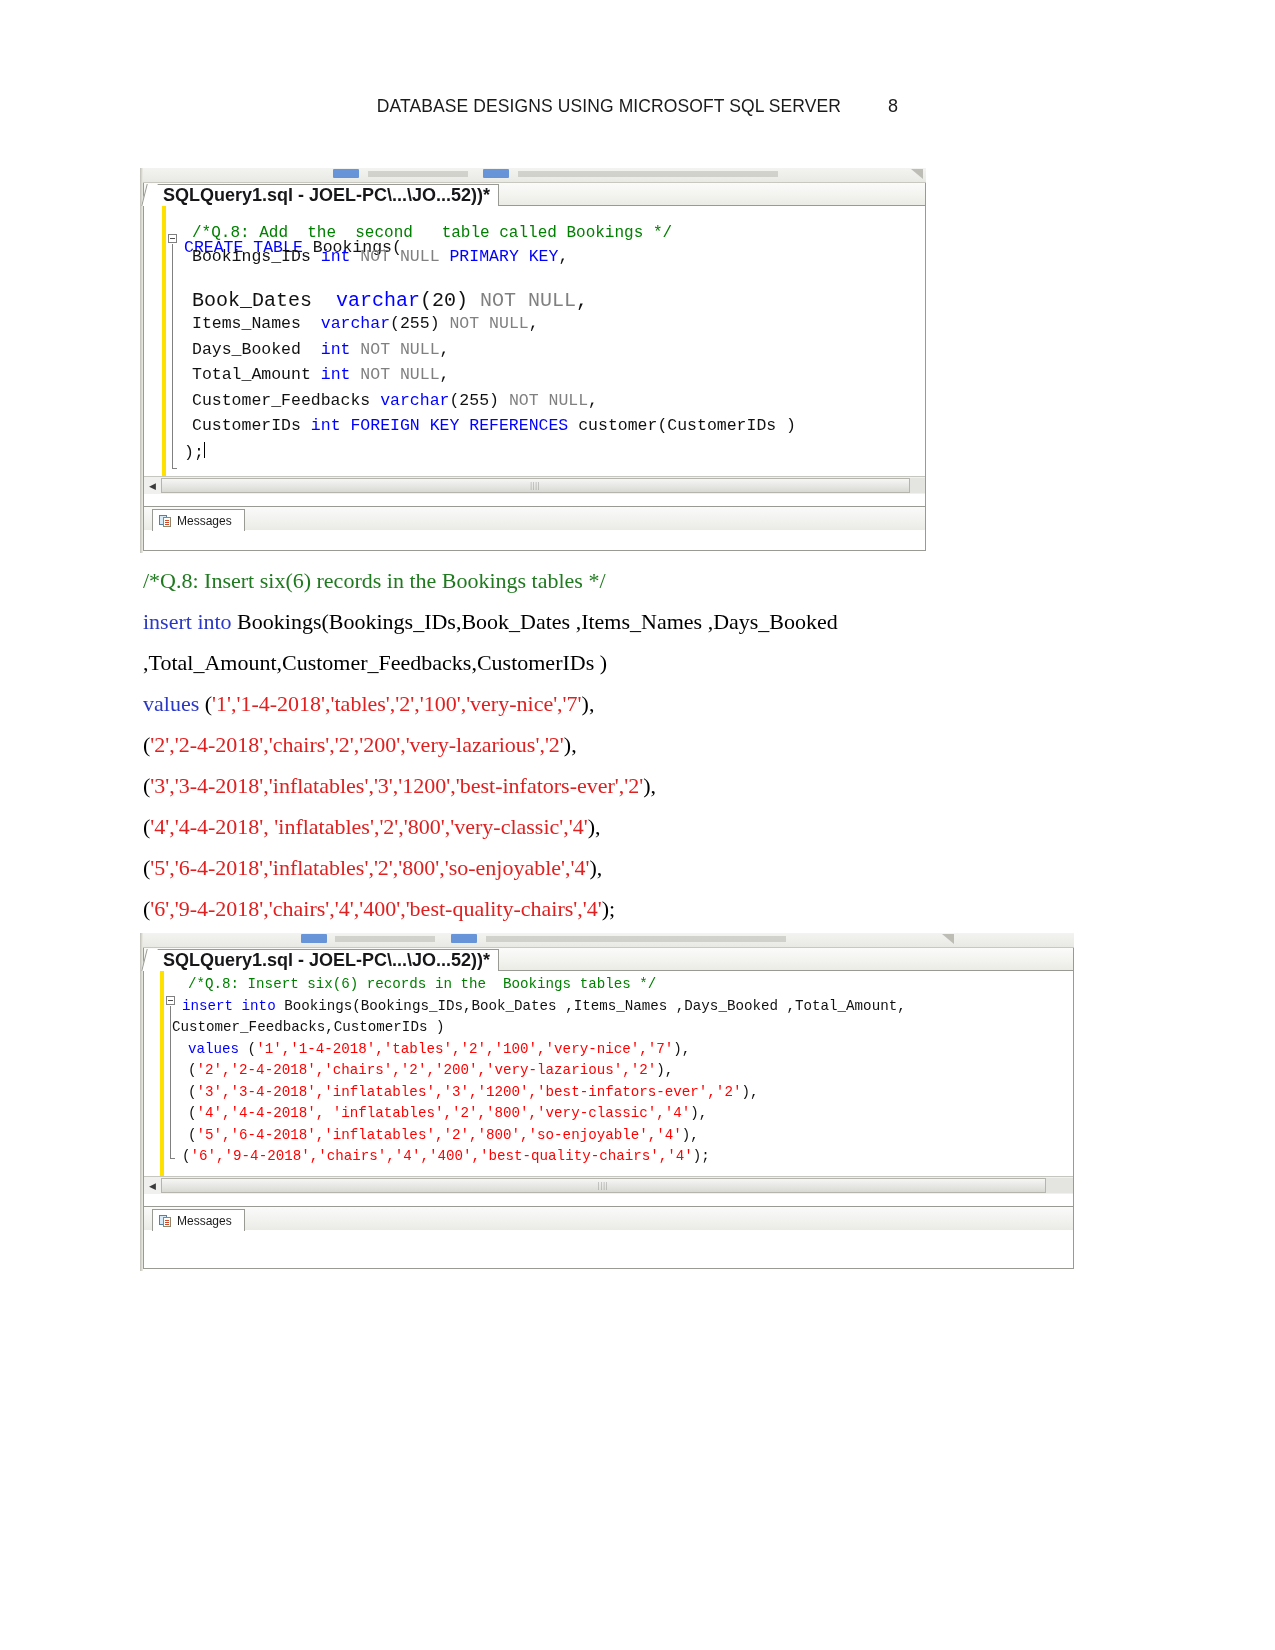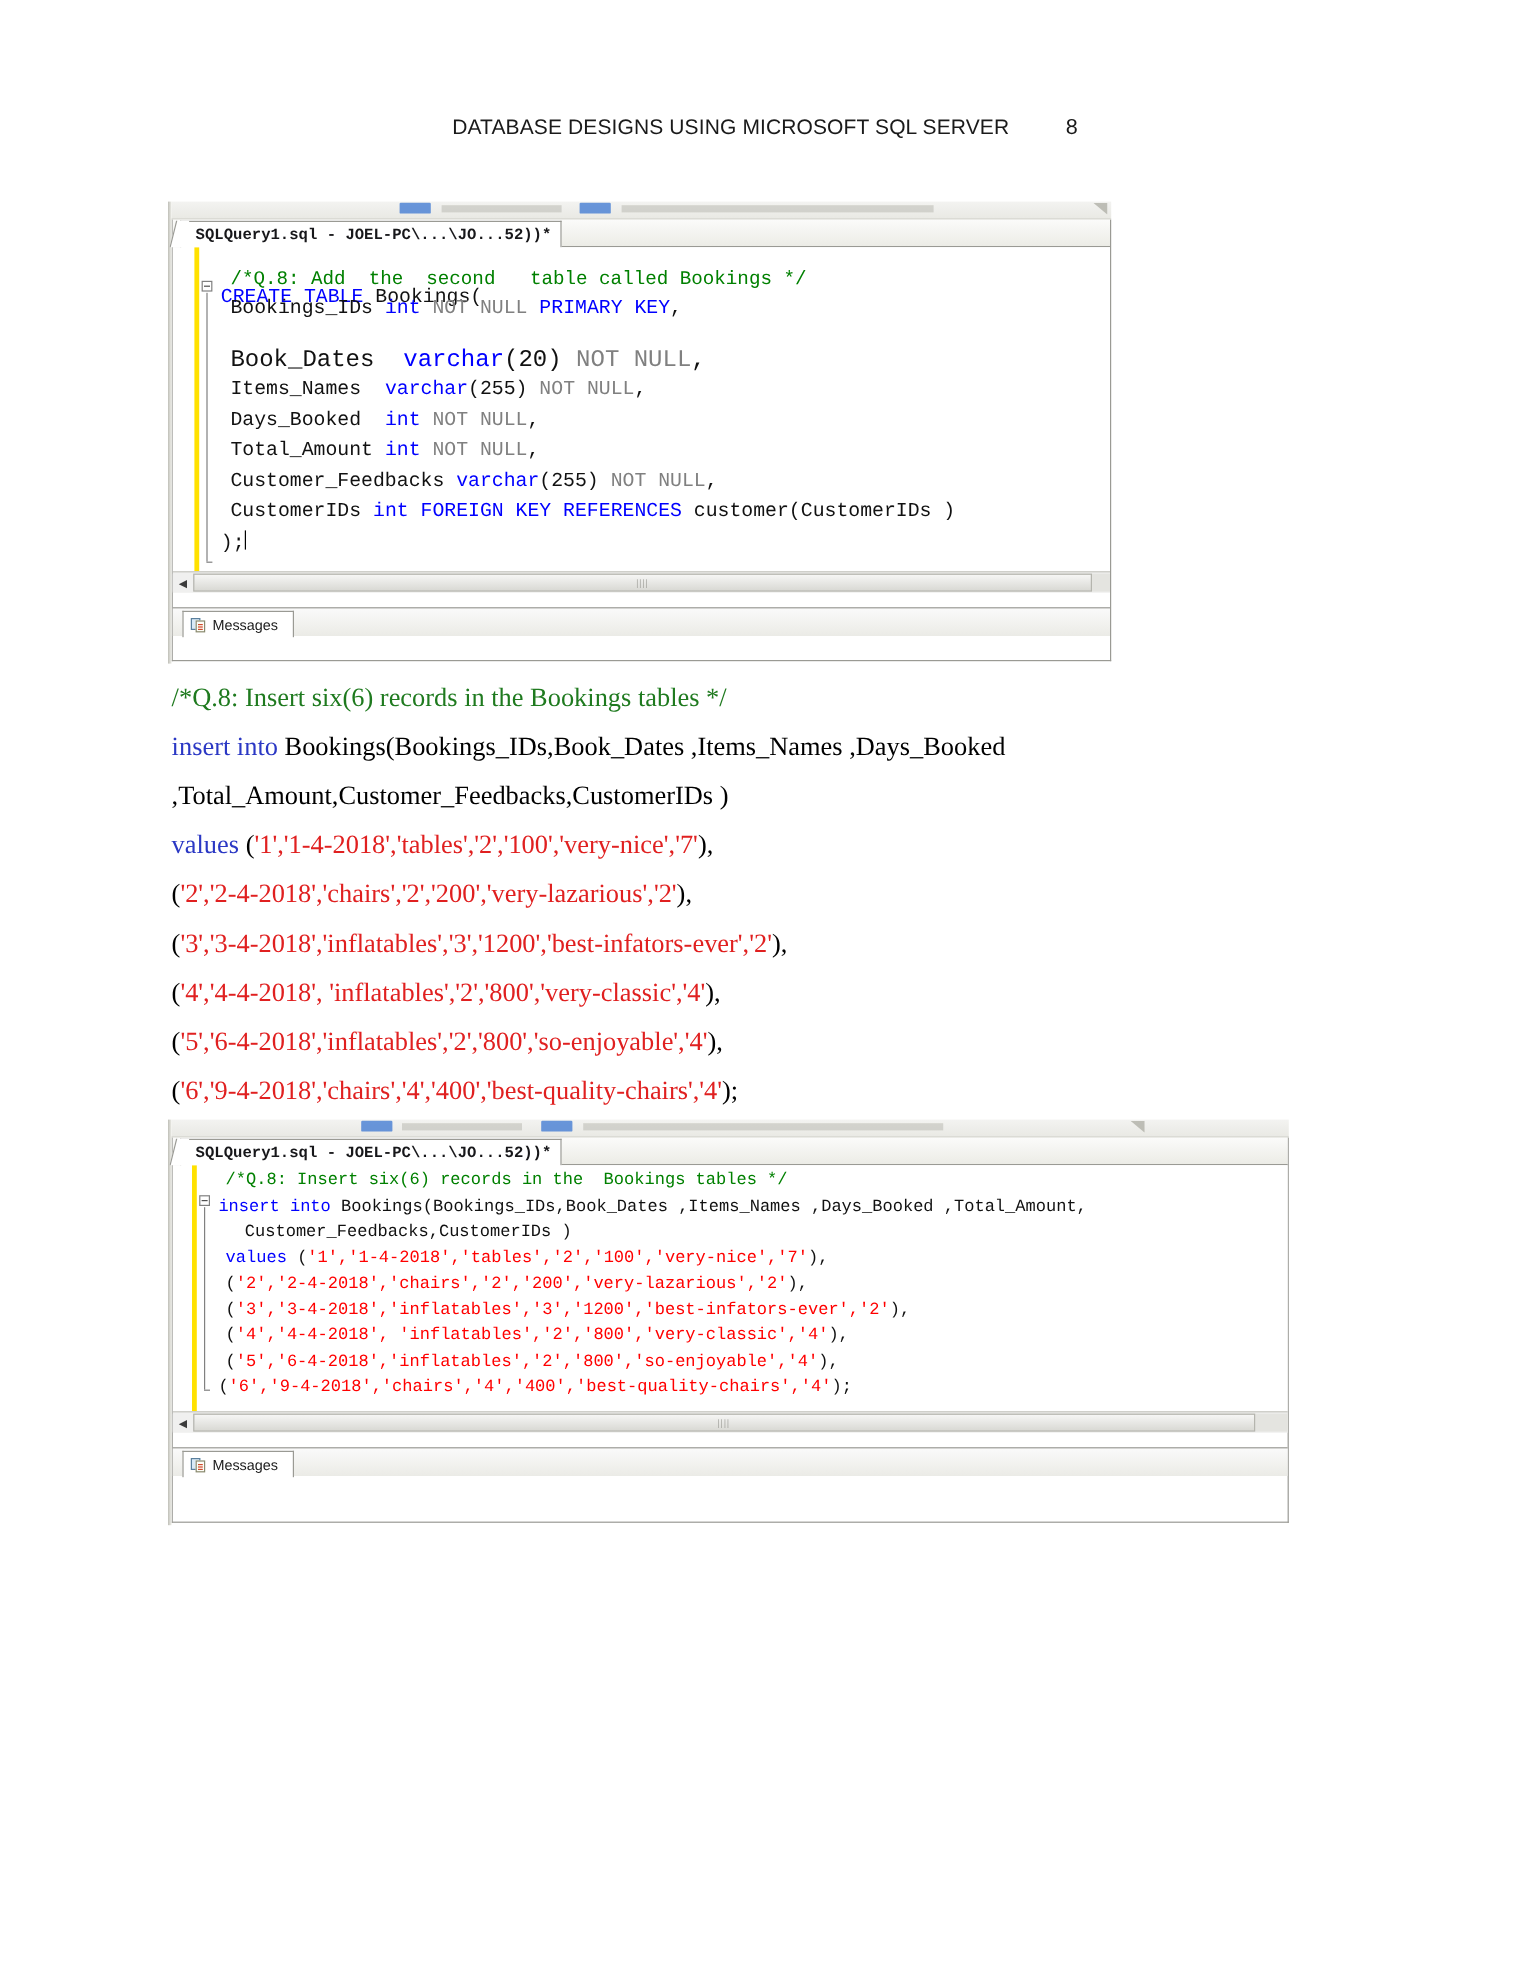--- a/index.html
+++ b/index.html
@@ -92,22 +92,22 @@
     position: absolute;
     left: 6px;
     top: 1px;
     height: 21px;
     background: #ffffff;
     border: 1px solid #9a9a94;
     border-bottom: 1px solid #ffffff;
     padding: 0 8px 0 12px;
     display: flex;
     align-items: center;
-    font-family: Liberation Mono, monospace;
-    font-size: 13px;
+    font-family: Liberation Sans, sans-serif;
+    font-size: 18px;
     font-weight: bold;
     color: #17171a;
     white-space: nowrap;
     transform: skewX(0deg);
   }
   .tab::before {
     content: "";
     position: absolute;
     left: -7px;
     top: -1px;
@@ -413,21 +413,21 @@
     <div class="editor" style="height:205px;">
       <div class="gutter-bar" style="left:16px;"></div>
       <div class="fold-col" style="left:22px;">
         <div class="fold-box" style="left:0px; top:25px;"></div>
         <div class="fold-line" style="left:4px; top:35px; height:152px;"></div>
         <div class="fold-end" style="left:4px; top:187px;"></div>
       </div>
       <div id="s2code">
           <div class="code" style="left: 44px; top: 5px; font-size: 14.2px;"><span class="k-cmt">/*Q.8: Insert six(6) records in the  Bookings tables */</span></div>
           <div class="code" style="left: 38px; top: 26.5px; font-size: 14.2px;"><span class="k-kw">insert into </span><span>Bookings(Bookings_IDs,Book_Dates ,Items_Names ,Days_Booked ,Total_Amount,</span></div>
-          <div class="code" style="left: 60px; top: 48px; font-size: 14.2px;"><span>Customer_Feedbacks,CustomerIDs )</span></div>
+          <div class="code" style="left: 28px; top: 48px; font-size: 14.2px;"><span>Customer_Feedbacks,CustomerIDs )</span></div>
           <div class="code" style="left: 44px; top: 69.5px; font-size: 14.2px;"><span class="k-kw">values </span><span>(</span><span class="k-str">'1','1-4-2018','tables','2','100','very-nice','7'</span><span>),</span></div>
           <div class="code" style="left: 44px; top: 91px; font-size: 14.2px;"><span>(</span><span class="k-str">'2','2-4-2018','chairs','2','200','very-lazarious','2'</span><span>),</span></div>
           <div class="code" style="left: 44px; top: 112.5px; font-size: 14.2px;"><span>(</span><span class="k-str">'3','3-4-2018','inflatables','3','1200','best-infators-ever','2'</span><span>),</span></div>
           <div class="code" style="left: 44px; top: 134px; font-size: 14.2px;"><span>(</span><span class="k-str">'4','4-4-2018', 'inflatables','2','800','very-classic','4'</span><span>),</span></div>
           <div class="code" style="left: 44px; top: 155.5px; font-size: 14.2px;"><span>(</span><span class="k-str">'5','6-4-2018','inflatables','2','800','so-enjoyable','4'</span><span>),</span></div>
           <div class="code" style="left: 38px; top: 177px; font-size: 14.2px;"><span>(</span><span class="k-str">'6','9-4-2018','chairs','4','400','best-quality-chairs','4'</span><span>);</span></div>
         </div>
     </div>
 
     <div class="hscroll">

